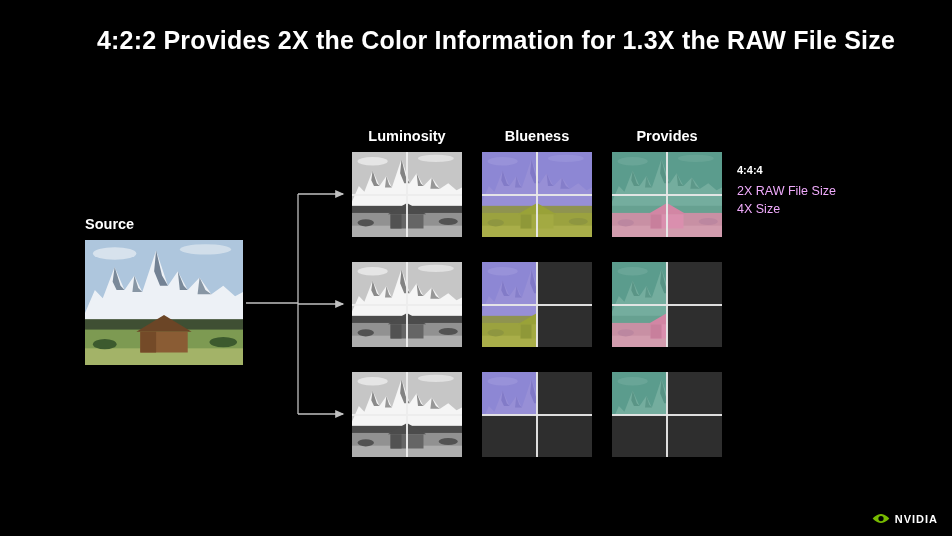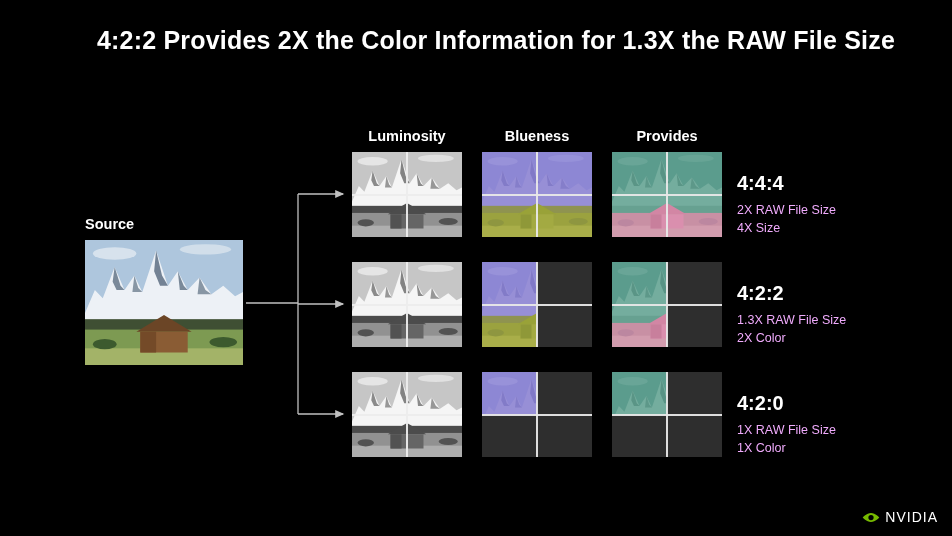--- a/index.html
+++ b/index.html
@@ -35,26 +35,26 @@
   .scene-red{
     --sky:#5b9c8d;--cloud:#6faa9b;--snow:#74ad9e;--rock:#548e80;--trees:#67a191;
     --grass:#c890a4;--grass2:#d29cae;--roof:#d286a4;--barn:#da8fae;--barnshadow:#c87f9c;--bush:#bc87a0;
   }
   .cover{position:absolute;background:#2e2e2e;}
   .cover-right{left:50%;top:0;width:50%;height:100%;}
   .cover-bl{left:0;top:50%;width:50%;height:50%;}
   .gl-v{position:absolute;left:50%;top:0;width:2px;height:100%;background:rgba(232,232,232,.95);transform:translateX(-50%);}
   .gl-h{position:absolute;top:50%;left:0;height:2px;width:100%;background:rgba(232,232,232,.95);transform:translateY(-50%);}
   .row-labels{position:absolute;left:737px;width:200px;}
-  .fmt{color:#ffffff;font-size:20px;font-weight:700;margin:8px 0 7px 0;}
+  .fmt{color:#ffffff;font-size:11px;font-weight:700;margin:0 0 7px 0;}
   .sub{color:#f0abfc;font-size:12.5px;line-height:1.4;}
   .arrows{position:absolute;left:0;top:0;pointer-events:none;}
   .aline{stroke:#c0c0c0;stroke-width:1.3;fill:none;}
   .nvidia-footer{position:absolute;right:14px;bottom:11px;display:flex;align-items:center;gap:5px;}
-  .nvidia-text{color:#ffffff;font-size:14px;font-weight:400;letter-spacing:1px;text-align:right;}
+  .nvidia-text{color:#ffffff;font-size:11px;font-weight:700;letter-spacing:1px;text-align:right;}
   .defs-holder{position:absolute;width:0;height:0;overflow:hidden;}
 </style>
 </head>
 <body>
 
 <svg class="defs-holder" aria-hidden="true">
   <symbol id="mountain-scene">
     <rect x="0" y="0" width="160" height="120" fill="var(--grass)"></rect>
     <rect x="0" y="0" width="160" height="78" fill="var(--sky)"></rect>
     <ellipse cx="30" cy="13" rx="22" ry="6" fill="var(--cloud)" opacity="0.7"></ellipse>
@@ -146,25 +146,20 @@
     <div class="gl-h"></div>
   </div>
   <div class="img-cell scene-red" style="left:612px;top:262px">
     <svg class="scene-svg" viewBox="0 0 160 120" preserveAspectRatio="none">
         <use href="#mountain-scene"></use>
       </svg>
     <div class="cover cover-right"></div>
     <div class="gl-v"></div>
     <div class="gl-h"></div>
   </div>
-  <div class="row-labels" style="top:274px">
-    <div class="fmt">4:2:2</div>
-    <div class="sub">1.3X RAW File Size</div>
-    <div class="sub">2X Color</div>
-  </div>
 
   <div class="img-cell scene-lum scene-source" style="left:352px;top:372px">
     <svg class="scene-svg" viewBox="0 0 160 120" preserveAspectRatio="none">
         <use href="#mountain-scene"></use>
       </svg>
     <div class="gl-v"></div>
     <div class="gl-h"></div>
   </div>
   <div class="img-cell scene-blue" style="left:482px;top:372px">
     <svg class="scene-svg" viewBox="0 0 160 120" preserveAspectRatio="none">
@@ -177,25 +172,20 @@
   </div>
   <div class="img-cell scene-red" style="left:612px;top:372px">
     <svg class="scene-svg" viewBox="0 0 160 120" preserveAspectRatio="none">
         <use href="#mountain-scene"></use>
       </svg>
     <div class="cover cover-right"></div>
     <div class="cover cover-bl"></div>
     <div class="gl-v"></div>
     <div class="gl-h"></div>
   </div>
-  <div class="row-labels" style="top:384px">
-    <div class="fmt">4:2:0</div>
-    <div class="sub">1X RAW File Size</div>
-    <div class="sub">1X Color</div>
-  </div>
 
   <div class="nvidia-footer">
     <svg width="18" height="13" viewBox="0 0 24 16">
       <path d="M12 2C6 2 1 8 1 8s5 6 11 6 11-6 11-6-5-6-11-6zm0 9.5A3.5 3.5 0 1 1 12 4.5a3.5 3.5 0 0 1 0 7z" fill="#76b900"></path>
     </svg>
     <span class="nvidia-text">NVIDIA</span>
   </div>
 
 </div>
 

